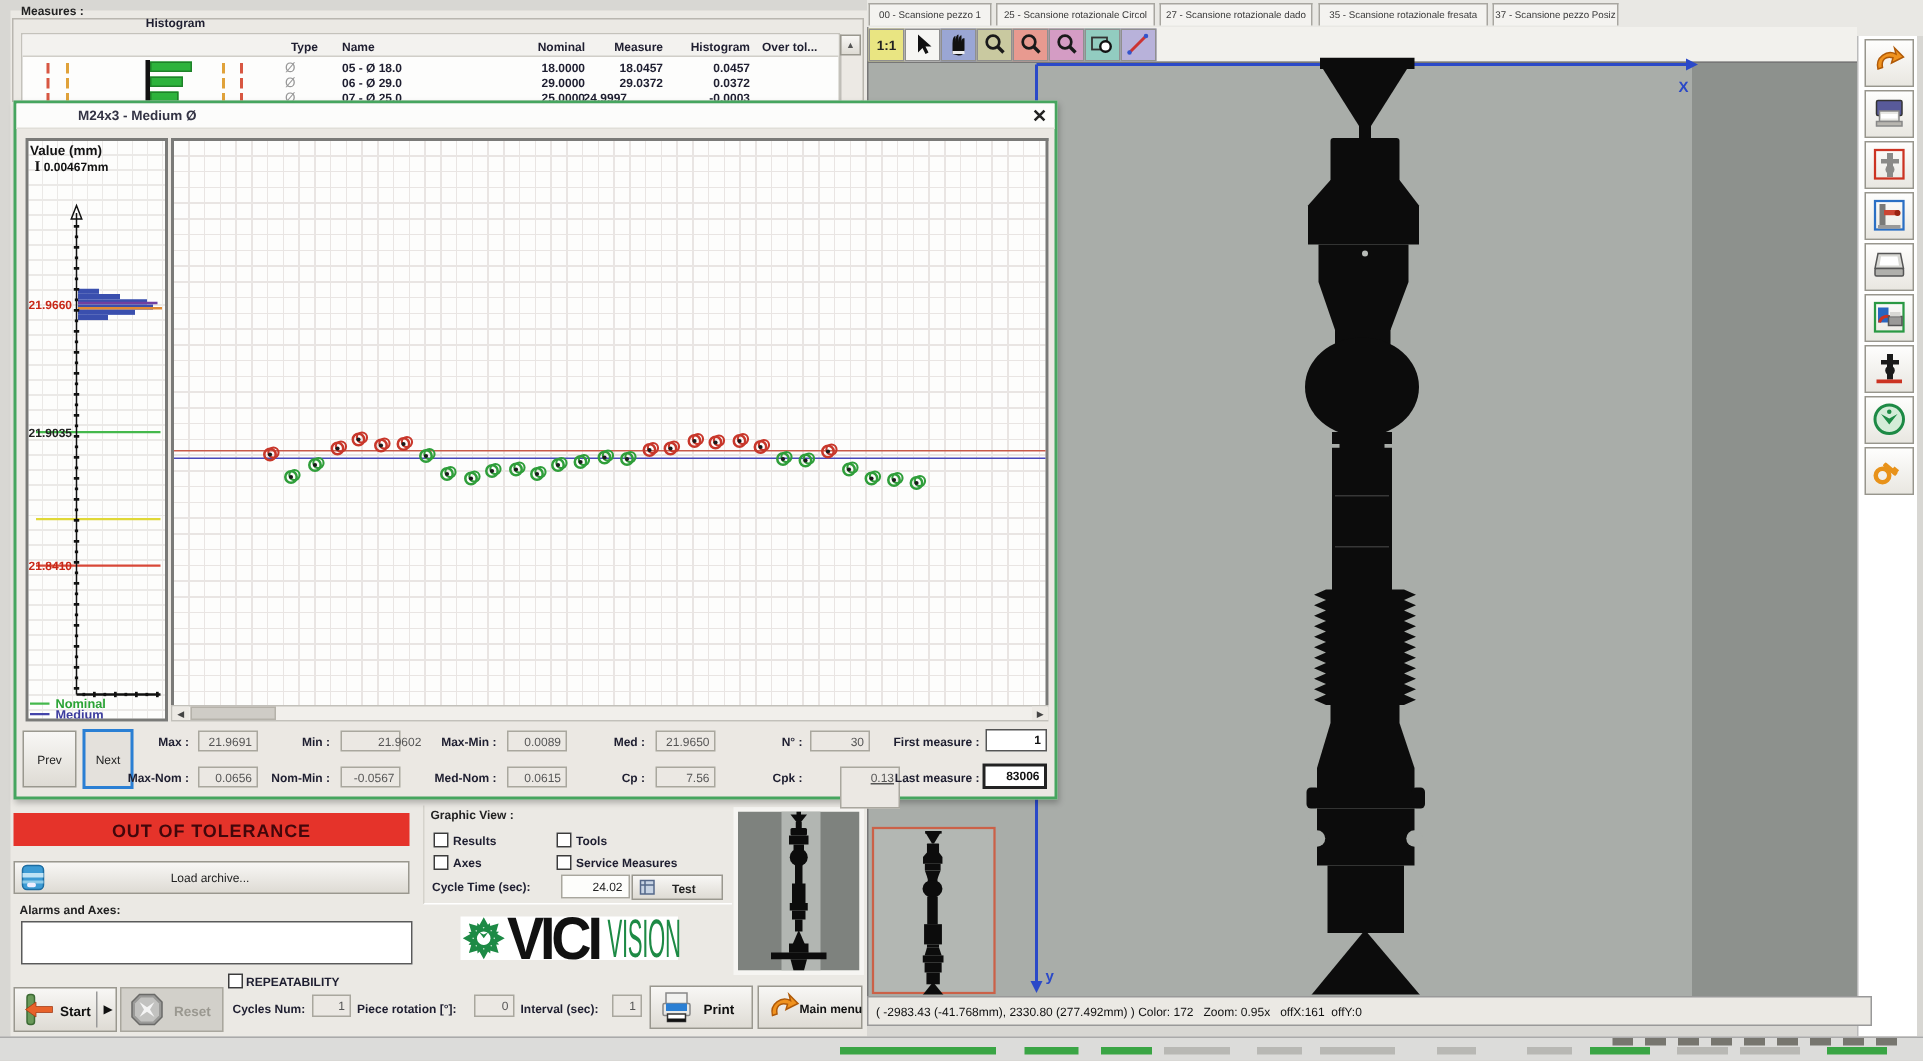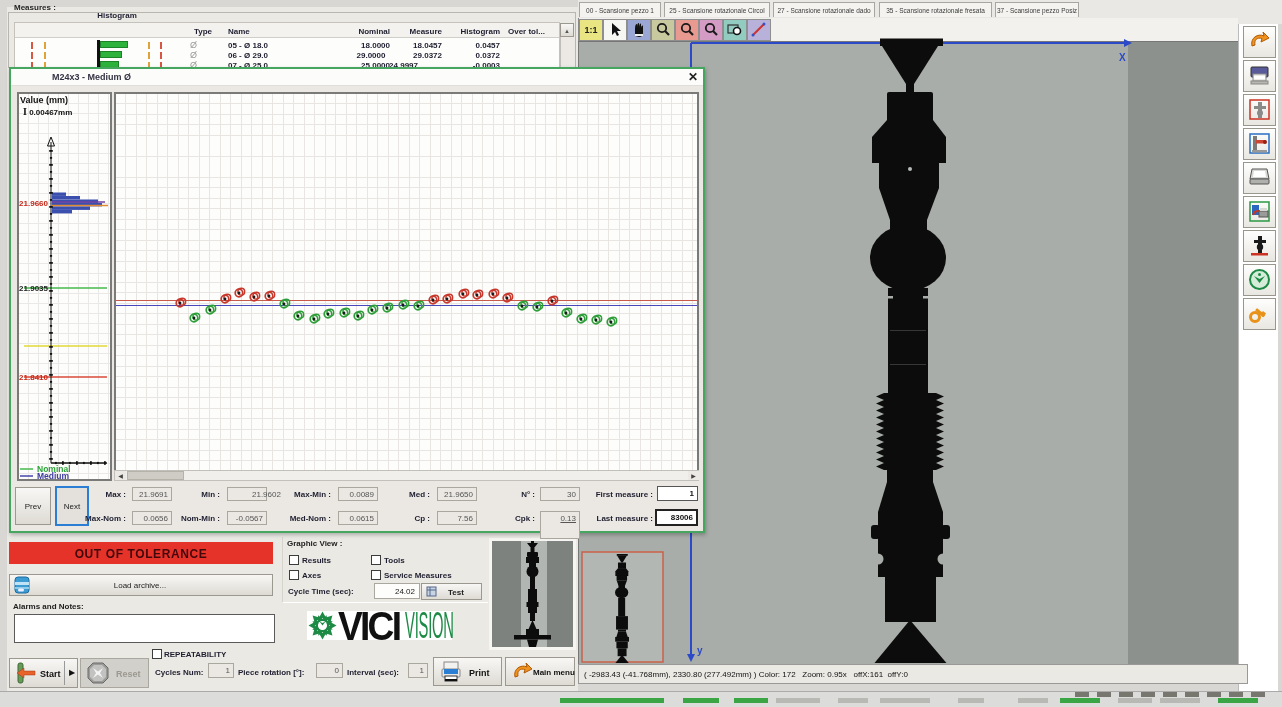--- a/index.html
+++ b/index.html
@@ -46,21 +46,21 @@
 <div class="a lbl" style="left:404px;top:41px;width:38px;text-align:right;">18.0457</div>
 <div class="a lbl" style="left:458px;top:41px;width:42px;text-align:right;">0.0457</div>
 <div class="a" style="left:31px;top:52px;width:2px;height:7px;background:#d85742;"></div>
 <div class="a" style="left:44px;top:52px;width:2px;height:7px;background:#e0a23a;"></div>
 <div class="a" style="left:148px;top:52px;width:2px;height:7px;background:#e0a23a;"></div>
 <div class="a" style="left:160px;top:52px;width:2px;height:7px;background:#d85742;"></div>
 <div class="a" style="left:97px;top:50px;width:2.5px;height:10px;background:#111;"></div>
 <div class="a" style="left:100px;top:51px;width:22px;height:7px;background:#2db33c;border:1px solid #1e8229;"></div>
 <div class="a" style="left:190px;top:50px;font-size:9px;color:#999;">Ø</div>
 <div class="a lbl" style="left:228px;top:51px;">06 - Ø 29.0</div>
-<div class="a lbl" style="left:352px;top:51px;width:38px;text-align:center;">29.0000</div>
+<div class="a lbl" style="left:352px;top:51px;width:38px;text-align:right;">29.0000</div>
 <div class="a lbl" style="left:404px;top:51px;width:38px;text-align:right;">29.0372</div>
 <div class="a lbl" style="left:458px;top:51px;width:42px;text-align:right;">0.0372</div>
 <div class="a" style="left:31px;top:62px;width:2px;height:7px;background:#d85742;"></div>
 <div class="a" style="left:44px;top:62px;width:2px;height:7px;background:#e0a23a;"></div>
 <div class="a" style="left:148px;top:62px;width:2px;height:7px;background:#e0a23a;"></div>
 <div class="a" style="left:160px;top:62px;width:2px;height:7px;background:#d85742;"></div>
 <div class="a" style="left:97px;top:60px;width:2.5px;height:10px;background:#111;"></div>
 <div class="a" style="left:100px;top:61px;width:19px;height:7px;background:#2db33c;border:1px solid #1e8229;"></div>
 <div class="a" style="left:190px;top:60px;font-size:9px;color:#999;">Ø</div>
 <div class="a lbl" style="left:228px;top:61px;">07 - Ø 25.0</div>
@@ -247,21 +247,21 @@
     </svg></div>
 <div class="a" style="left:9px;top:542px;width:264px;height:22px;background:#e5332a;color:#42070b;font-weight:bold;font-size:12px;letter-spacing:0.6px;text-align:center;padding-top:5px;">OUT OF TOLERANCE</div>
 <div class="btn" style="left:9px;top:574px;width:264px;height:22px;"></div>
 <svg class="a" style="left:13px;top:575px;" width="20" height="20">
     <rect x="2" y="2" width="14" height="16" rx="3" fill="#3d9bd4" stroke="#1d6ca0"></rect>
     <rect x="2" y="7" width="14" height="3" fill="#bfe3f5"></rect>
     <rect x="2" y="12" width="14" height="2" fill="#8ecbe9"></rect>
     <rect x="5" y="13.5" width="6" height="3" rx="1.5" fill="#eef"></rect>
   </svg>
 <div class="a" style="left:60px;top:581px;width:160px;text-align:center;font-size:8px;color:#222;">Load archive...</div>
-<div class="a lbl" style="left:13px;top:602px;color:#222;">Alarms and Notes:</div>
+<div class="a lbl" style="left:13px;top:602px;color:#222;">Alarms and Axes:</div>
 <div class="a" style="left:14px;top:614px;width:261px;height:29px;background:#fff;border:1px solid #5a5a5a;"></div>
 <div class="a" style="left:282px;top:537px;width:206px;height:66px;border-left:1px solid #d5d3cc;border-bottom:1px solid #fff;"></div>
 <div class="a lbl" style="left:287px;top:539px;color:#222;">Graphic View :</div>
 <div class="cb" style="left:289px;top:555px;"></div>
 <div class="a lbl" style="left:302px;top:556px;">Results</div>
 <div class="cb" style="left:371px;top:555px;"></div>
 <div class="a lbl" style="left:384px;top:556px;">Tools</div>
 <div class="cb" style="left:289px;top:570px;"></div>
 <div class="a lbl" style="left:302px;top:571px;">Axes</div>
 <div class="cb" style="left:371px;top:570px;"></div>
@@ -567,16 +567,16 @@
 <div class="fld" style="left:540px;top:487px;width:40px;height:14px;">30</div>
 <div class="a lbl" style="left:68px;top:514px;width:58px;text-align:right;">Max-Nom :</div>
 <div class="fld" style="left:132px;top:511px;width:40px;height:14px;">0.0656</div>
 <div class="a lbl" style="left:162px;top:514px;width:58px;text-align:right;">Nom-Min :</div>
 <div class="fld" style="left:227px;top:511px;width:40px;height:14px;">-0.0567</div>
 <div class="a lbl" style="left:273px;top:514px;width:58px;text-align:right;">Med-Nom :</div>
 <div class="fld" style="left:338px;top:511px;width:40px;height:14px;">0.0615</div>
 <div class="a lbl" style="left:372px;top:514px;width:58px;text-align:right;">Cp :</div>
 <div class="fld" style="left:437px;top:511px;width:40px;height:14px;">7.56</div>
 <div class="a lbl" style="left:477px;top:514px;width:58px;text-align:right;">Cpk :</div>
-<div class="fld" style="left:540px;top:511px;width:40px;height:28px;text-decoration:underline;">0.13</div>
+<div class="fld" style="left:560px;top:511px;width:40px;height:28px;text-decoration:underline;">0.13</div>
 <div class="a lbl" style="left:583px;top:490px;width:70px;text-align:right;">First measure :</div>
 <div class="wfld" style="left:657px;top:486px;width:41px;height:15px;border-width:1px;">1</div>
 <div class="a lbl" style="left:583px;top:514px;width:70px;text-align:right;">Last measure :</div>
 <div class="wfld" style="left:655px;top:509px;width:43px;height:17px;border-width:2px;border-color:#222;">83006</div>
 </body></html>

